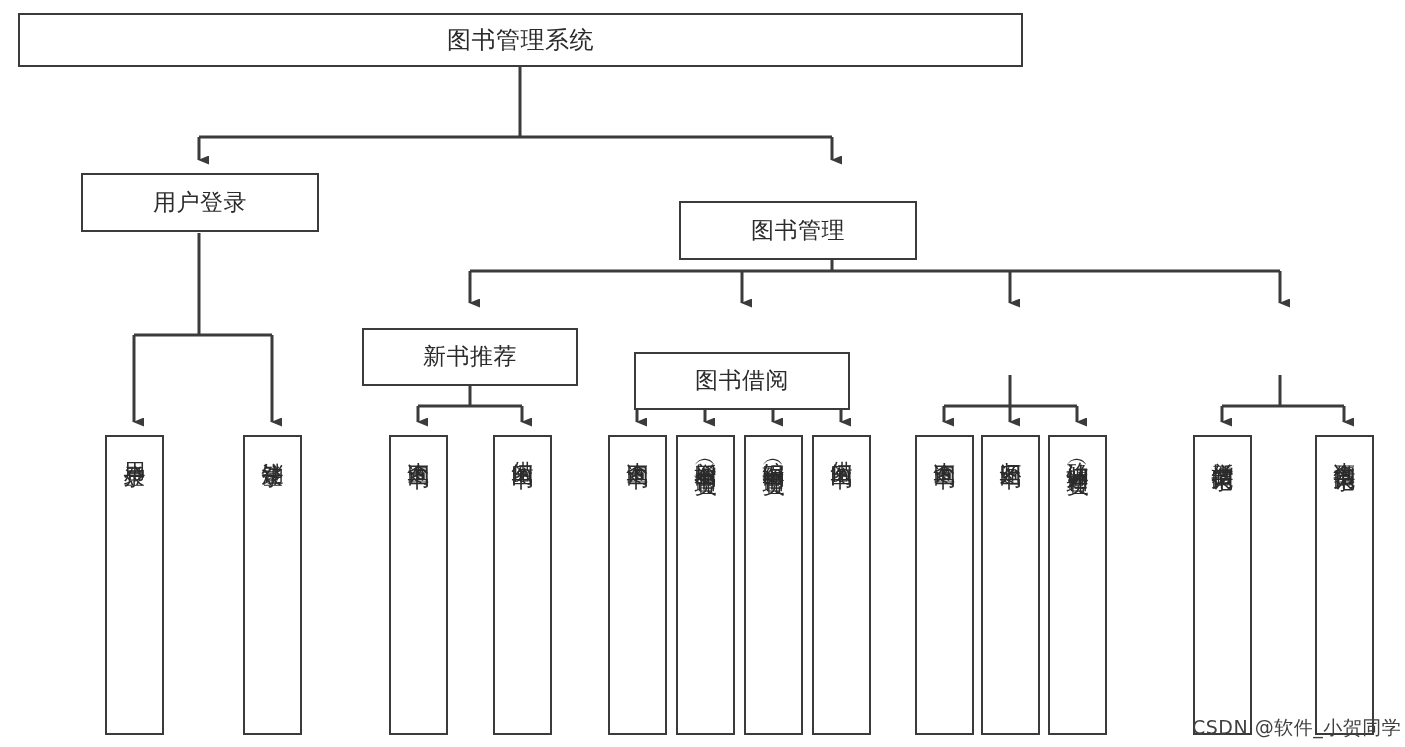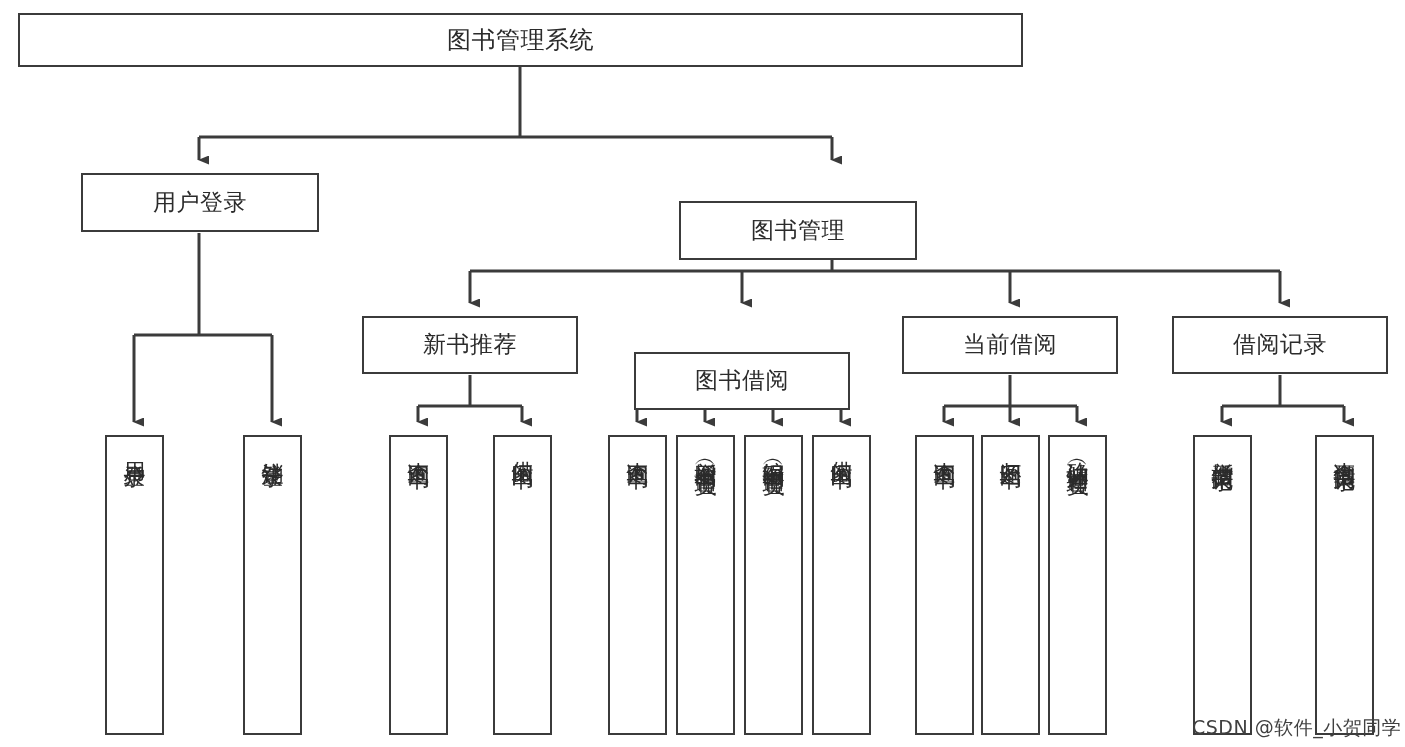--- a/index.html
+++ b/index.html
@@ -133,31 +133,25 @@
     <span class="node-label">图书管理系统</span>
   </div>
 
   <div class="node horiz" style="left:81px; top:173px; width:238px; height:59px;">
     <span class="node-label">用户登录</span>
   </div>
   <div class="node horiz" style="left:679px; top:173px; width:238px; height:59px;margin-top:28px;">
     <span class="node-label">图书管理</span>
   </div>
 
-  <div class="node horiz" style="left:362px; top:316px; width:216px; height:58px;">
+  <div class="node horiz" style="left:362px; top:328px; width:216px; height:58px;">
     <span class="node-label">新书推荐</span>
   </div>
   <div class="node horiz" style="left:634px; top:316px; width:216px; height:58px;margin-top:36px;">
     <span class="node-label">图书借阅</span>
-  </div>
-  <div class="node horiz" style="left:902px; top:316px; width:216px; height:58px;">
-    <span class="node-label">当前借阅</span>
-  </div>
-  <div class="node horiz" style="left:1172px; top:316px; width:216px; height:58px;">
-    <span class="node-label">借阅记录</span>
   </div>
 
   <div class="node vert" style="left:105px; top:435px; width:59px; height:300px;">
     <span class="node-label">用户登录</span>
   </div>
   <div class="node vert" style="left:243px; top:435px; width:59px; height:300px;">
     <span class="node-label">注销登录</span>
   </div>
 
   <div class="node vert" style="left:389px; top:435px; width:59px; height:300px;">

